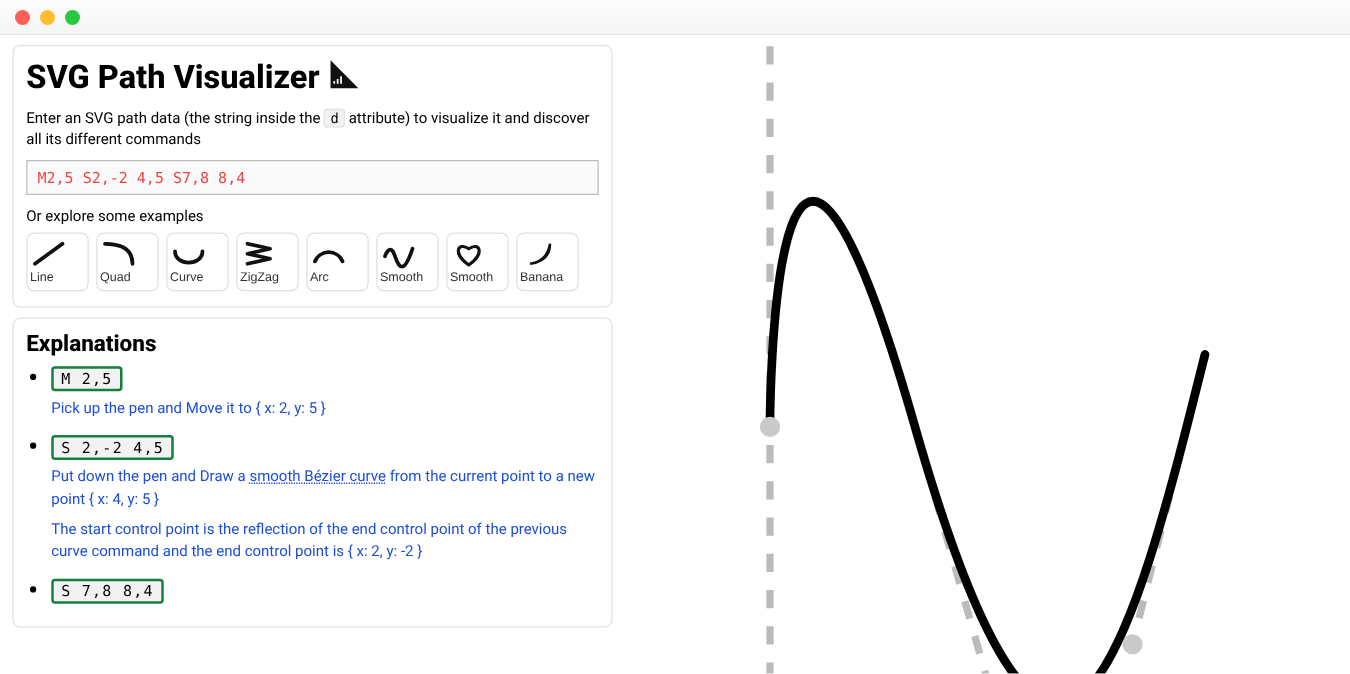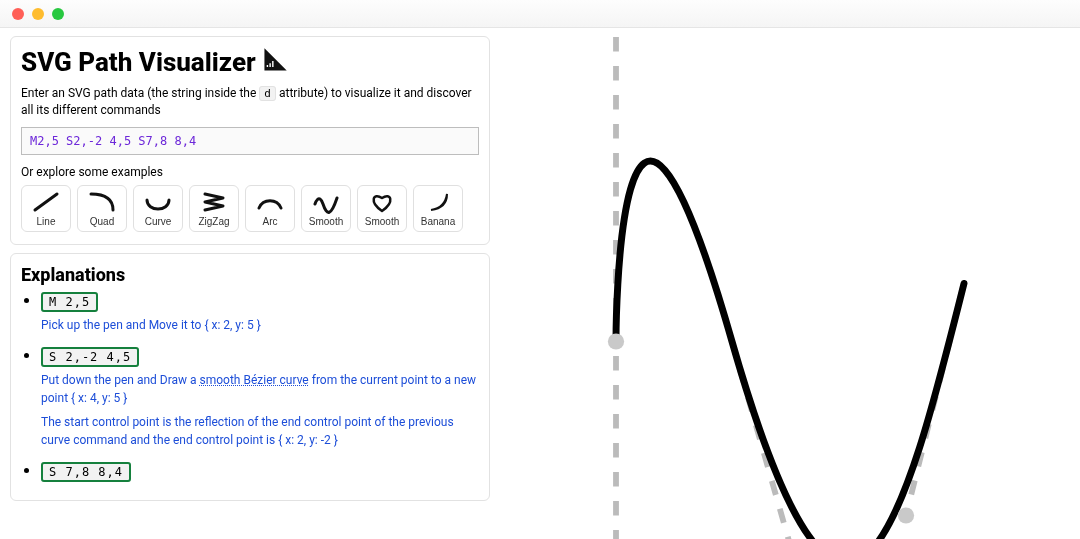--- a/index.html
+++ b/index.html
@@ -45,35 +45,35 @@
   .intro-text { font-size: 12px; color: #000000; margin: 2px 0 8px 0; line-height: 1.4; }
   code.inline { background: #f2f2f2; border: 1px solid #e2e2e2; border-radius: 3px; padding: 0 4px; font-family: ui-monospace, SFMono-Regular, Menlo, monospace; font-size: 11px; }
 
   .path-input {
     width: 100%;
     padding: 6px 8px;
     font-family: ui-monospace, SFMono-Regular, Menlo, monospace;
     font-size: 12px;
     border: 1px solid #bdbdbd;
     background: #fafafa;
-    color: #6d28d9;
+    color: #ef4444;
   }
 
   .examples-label { font-size: 12px; margin: 10px 0 6px 0; }
 
   .examples { display: flex; gap: 6px; flex-wrap: wrap; }
   .example-btn {
     width: 50px;
     border: 1px solid #e0e0e0;
     border-radius: 6px;
     background: #fff;
     padding: 4px 2px 4px 2px;
     display: flex;
     flex-direction: column;
-    align-items: center;
+    align-items: flex-start;
     gap: 2px;
     cursor: pointer;
   }
   .example-btn svg { width: 30px; height: 24px; }
   .example-btn .ex-label { font-size: 10px; color: #333; }
 
   h2 { font-size: 18px; font-weight: 800; margin: 2px 0 6px 0; }
 
   ul.explain { list-style: disc; padding-left: 20px; margin: 4px 0; }
   ul.explain > li { margin-bottom: 12px; }

